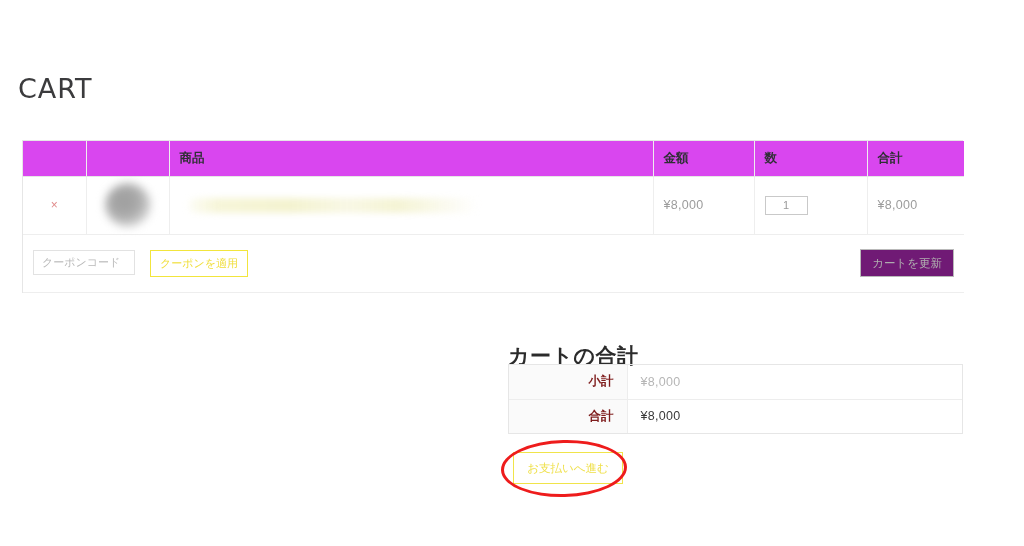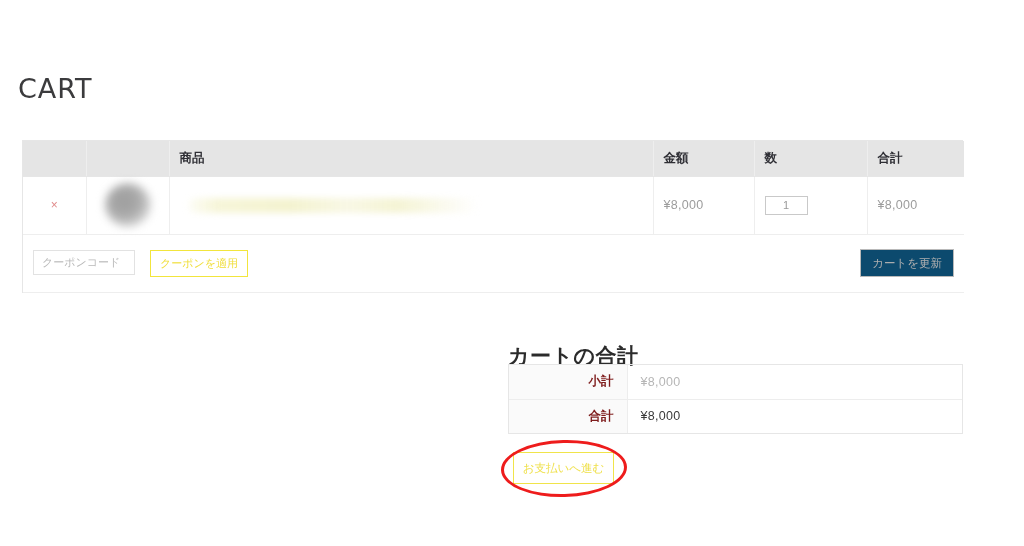--- a/index.html
+++ b/index.html
@@ -59,21 +59,21 @@
     border-bottom: none;
     box-sizing: border-box;
   }
   table.cart-table {
     width: 100%;
     border-collapse: collapse;
     table-layout: fixed;
     font-size: 12px;
   }
   table.cart-table th {
-    background: #e5e5e5;
+    background: #d946ef;
     border-bottom: 1px solid #e6e6e6;
     border-right: 1px solid #eeeeee;
     height: 35px;
     text-align: left;
     padding: 0 10px;
     font-size: 12.5px;
     font-weight: 700;
     color: #2f2f35;
     vertical-align: middle;
     box-sizing: border-box;
@@ -187,21 +187,21 @@
     font-size: 11px;
     line-height: 25px;
     font-family: "Liberation Sans", sans-serif;
     cursor: pointer;
     box-sizing: border-box;
   }
   .btn-update {
     height: 28px;
     padding: 0 11px;
     border: 1px solid #b9b9b9;
-    background: #0c4a6e;
+    background: #701a75;
     color: #b0b0b0;
     font-size: 11.5px;
     line-height: 26px;
     font-family: "Liberation Sans", sans-serif;
     cursor: pointer;
     box-sizing: border-box;
   }
 
   
   .totals-title {
@@ -249,21 +249,21 @@
   table.totals-table tr:last-child th,
   table.totals-table tr:last-child td { border-bottom: none; }
   .sub-amount { color: #b6b6b6; font-size: 12.5px; letter-spacing: 0.3px; }
   .tot-amount { color: #3a3a3a; font-size: 12.5px; letter-spacing: 0.3px; }
 
   
   .btn-checkout {
     position: absolute;
     left: 513px;
     top: 452px;
-    width: 101px;
+    width: 110px;
     height: 32px;
     border: 1px solid #f0e44a;
     background: #ffffff;
     color: #efe04a;
     font-size: 11.5px;
     font-family: "Liberation Sans", sans-serif;
     line-height: 30px;
     text-align: center;
     cursor: pointer;
     box-sizing: border-box;

